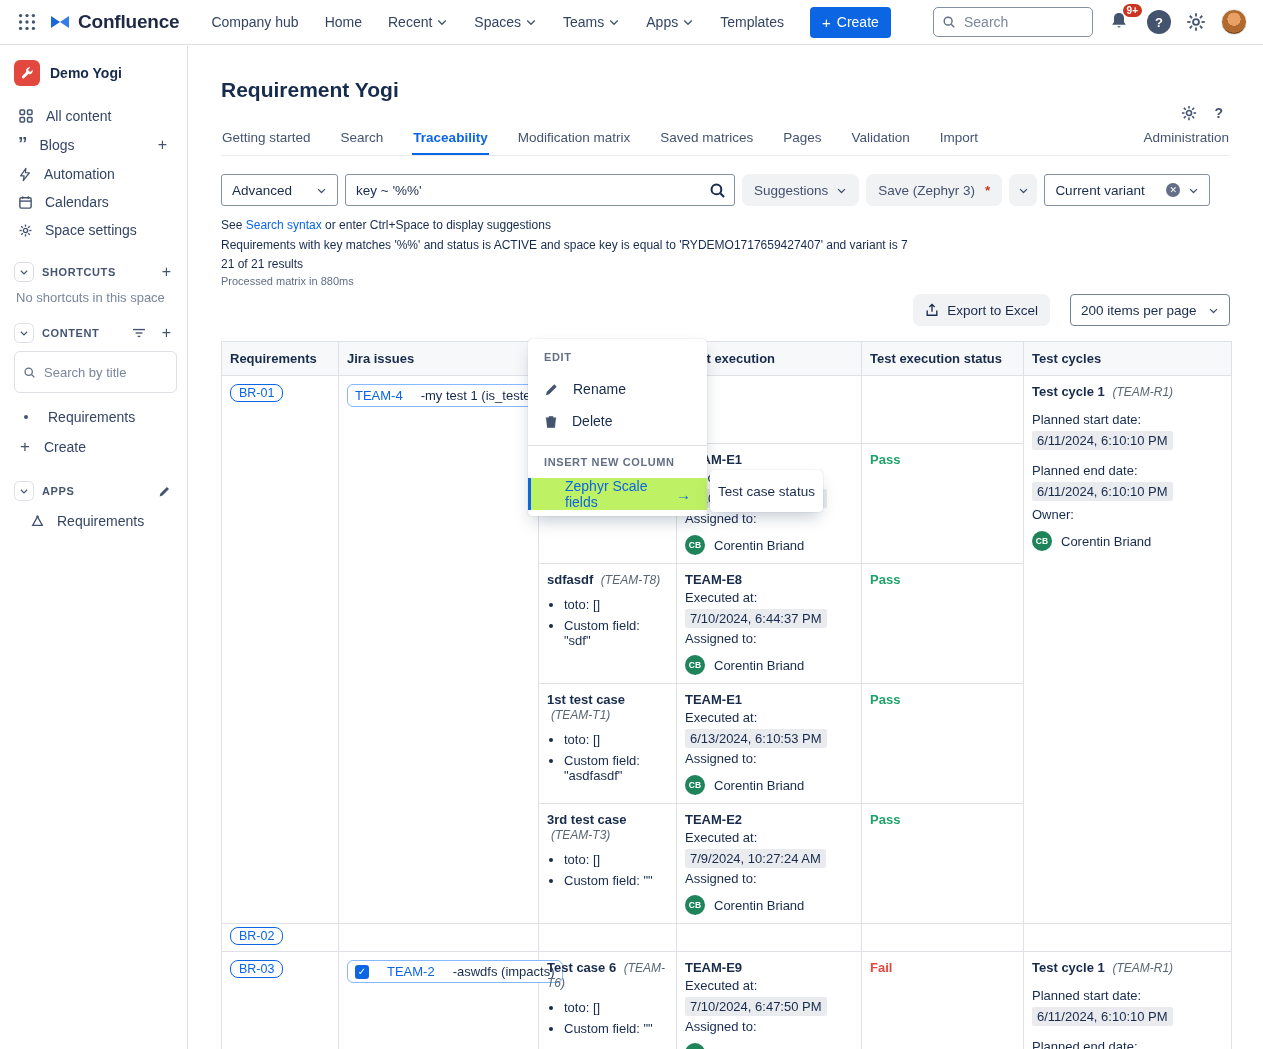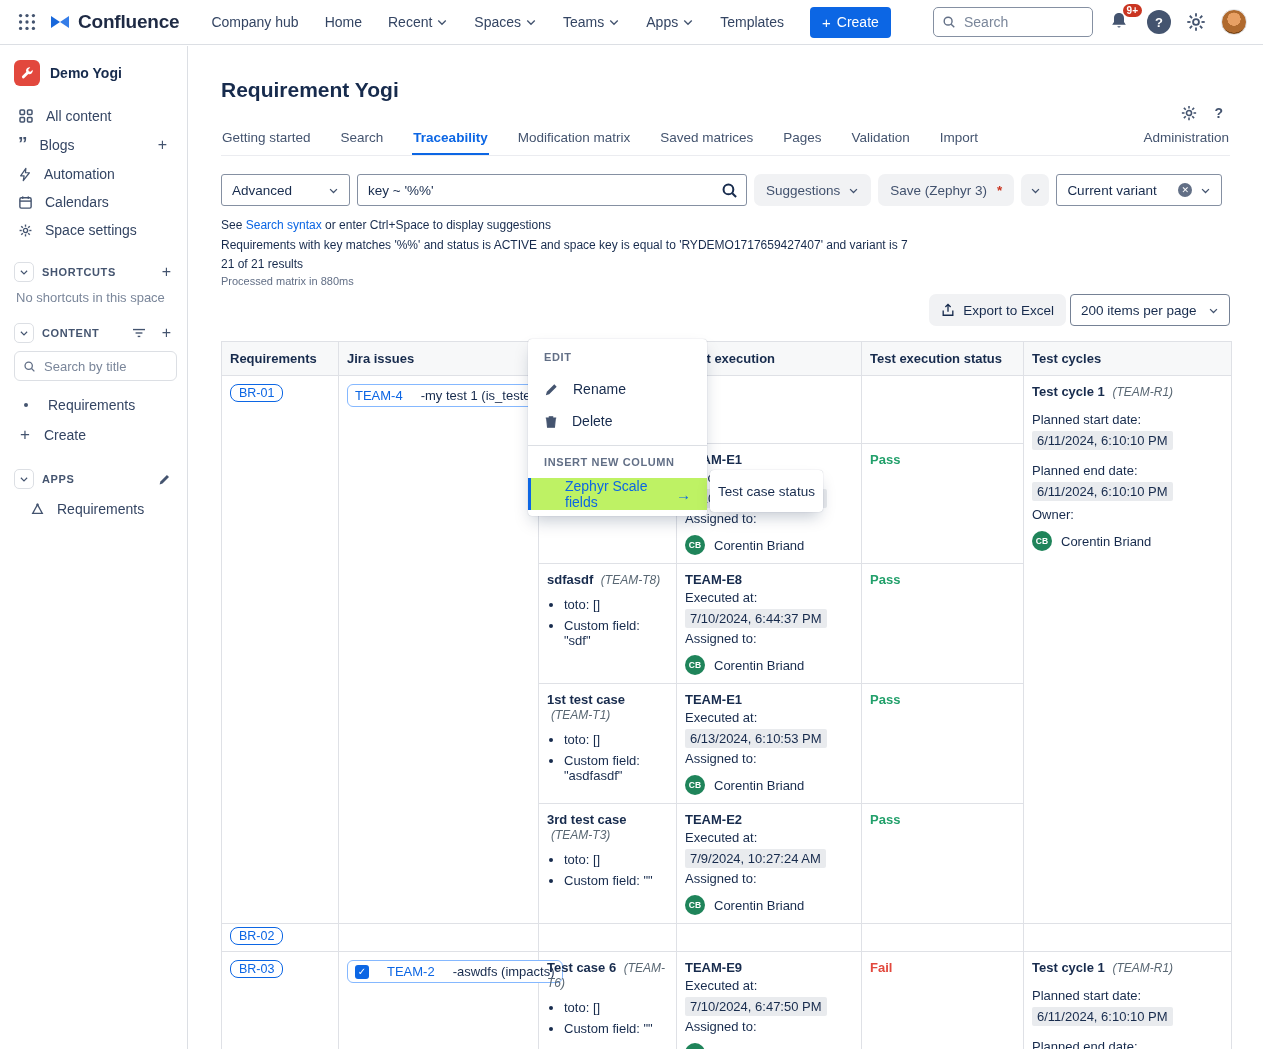--- a/index.html
+++ b/index.html
@@ -40,21 +40,21 @@
   .space-name { font-size:14px; font-weight:700; }
   .side-item { display:flex; align-items:center; gap:12px; font-size:14px; color:#344563;
     padding:6px 4px; border-radius:4px; cursor:pointer; }
   .side-item .grow { flex:1; }
   .side-plus { color:#44546F; font-size:16px; padding-right:6px; }
   .side-section { display:flex; align-items:center; gap:8px; margin:18px 0 6px; }
   .chev-box { width:20px; height:20px; border:1px solid #DCDFE4; border-radius:5px;
     display:flex; align-items:center; justify-content:center; }
   .side-sec-label { font-size:11px; font-weight:700; letter-spacing:.6px; color:#44546F; flex:1; }
   .muted { color:#7A869A; font-size:13px; padding:2px 2px 0 2px; }
-  .side-search { display:flex; align-items:center; gap:8px; height:30px; border:1px solid #DCDFE4;
+  .side-search { display:flex; align-items:center; gap:8px; height:42px; border:1px solid #DCDFE4;
     border-radius:6px; padding:0 8px; margin:8px 0 10px; }
   .side-search input { border:none; outline:none; width:110px; font-size:13px;
     font-family:"Liberation Sans", sans-serif; }
   .side-search input::placeholder { color:#7A869A; }
   .bullet-dot { width:4px; height:4px; border-radius:50%; background:#44546F; margin:0 8px 0 6px; }
 
   
   .main { position:absolute; top:46px; left:188px; width:1075px; height:1003px; padding:0 33px; }
   .page-title { font-size:21px; font-weight:600; margin-top:32px; }
   .title-actions { position:absolute; top:58px; right:40px; display:flex; gap:16px; align-items:center; }
@@ -62,42 +62,42 @@
   .tabsrow { display:flex; align-items:flex-end; gap:28px; margin-top:24px;
     border-bottom:1px solid #EBECF0; font-size:13.5px; color:#44546F; }
   .tab { padding:4px 1px 8px; cursor:pointer; border-bottom:2px solid transparent; white-space:nowrap; }
   .tab.active { color:#0C66E4; font-weight:600; border-bottom:2px solid #0C66E4; }
   .tab.adminside { margin-left:auto; }
 
   
   .filterbar { display:flex; gap:7px; margin-top:18px; align-items:center; }
   .sel { display:flex; align-items:center; justify-content:space-between; gap:8px; height:32px;
     border:1px solid #8590A2; border-radius:3px; background:#fff; padding:0 10px; font-size:13.5px; }
-  .sel-advanced { width:129px;gap:19px; }
+  .sel-advanced { width:117px;gap:19px; }
   .query-wrap { display:flex; align-items:center; width:390px; height:32px; border:1px solid #8590A2;
     border-radius:3px; }
   .query-wrap input { flex:1; border:none; outline:none; padding:0 10px; font-size:13.5px;
     font-family:"Liberation Sans", sans-serif; color:#172B4D; }
   .qsearch-btn { width:34px; height:30px; display:flex; align-items:center; justify-content:center;
     background:transparent; border:none; }
   .btn-soft { display:flex; align-items:center; gap:8px; height:32px; background:#F1F2F4;
     border:none; border-radius:7px; padding:0 12px; font-size:13.5px; font-weight:500; color:#42526E; }
   .red-star { color:#CA3521; font-weight:700; margin-left:2px; }
   .btn-chev { width:28px; justify-content:center; padding:0; }
   .sel-variant { width:166px; }
   .clear-dot { width:14px; height:14px; border-radius:50%; background:#626F86; color:#fff;
     font-size:9px; display:flex; align-items:center; justify-content:center; margin-left:auto; }
 
   .hint { font-size:12px; margin-top:12px; }
   .hint a { color:#0C66E4; text-decoration:none; }
   .summary { font-size:12px; margin-top:6px; }
   .results { font-size:12px; margin-top:5px; }
   .processed { font-size:11px; color:#626F86; margin-top:4px; }
 
-  .exportrow { display:flex; justify-content:flex-end; align-items:flex-end; gap:4px; margin-top:7px; }
+  .exportrow { display:flex; justify-content:flex-end; align-items:flex-end; gap:20px; margin-top:7px; }
   .sel-pagesize { width:160px; border-color:#758195; border-radius:4px; }
 
   
   table.matrix { border-collapse:collapse; width:1010px; margin-top:15px; table-layout:fixed; }
   .matrix th, .matrix td { border:1px solid #DFE1E6; vertical-align:top; text-align:left; }
   .matrix th { background:#F7F8F9; font-size:13px; font-weight:700; padding:9px 8px; }
   .matrix td { padding:8px; font-size:13px; }
   .pill-req { display:inline-block; border:1.5px solid #0C66E4; color:#0C66E4; border-radius:8px;
     padding:1px 8px; font-size:12.5px; cursor:pointer; background:#fff; }
   .pill-jira { display:inline-flex; align-items:center; gap:18px; border:1px solid #85B8FF;

